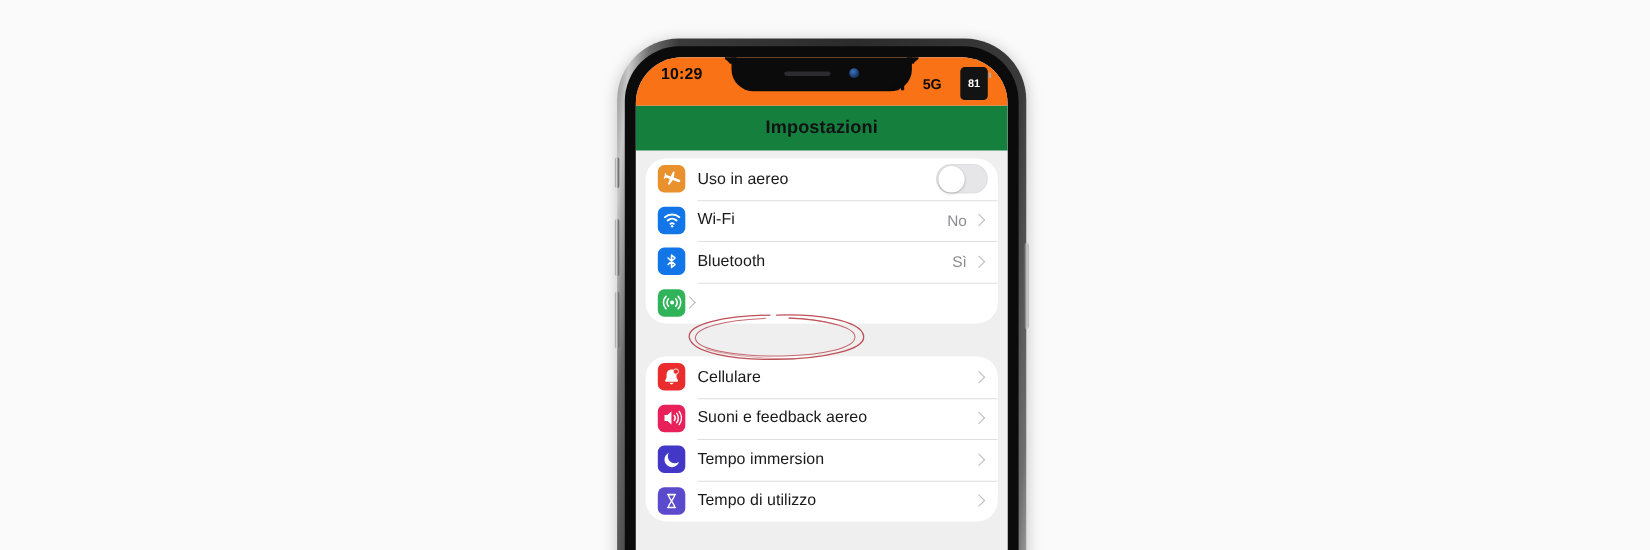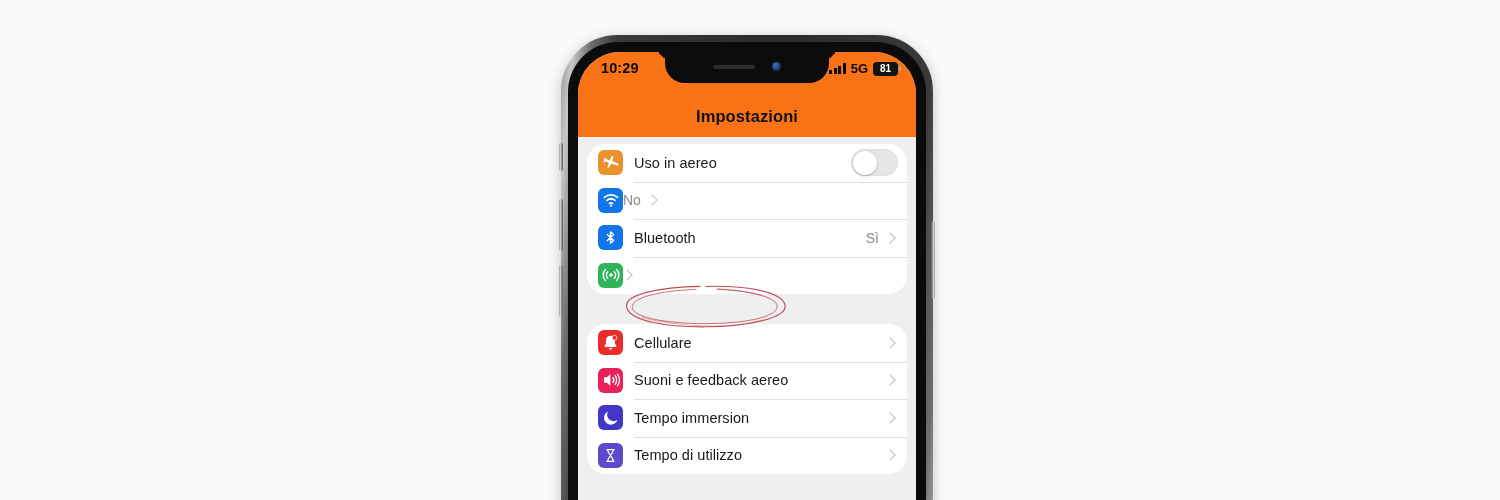--- a/index.html
+++ b/index.html
@@ -131,21 +131,21 @@
     color: #0a0a0a;
     letter-spacing: 0.1px;
   }
 
   #status-right {
     position: absolute;
     right: 18px;
     top: 9px;
     display: flex;
     align-items: center;
-    gap: 5px;
+    gap: 17px;
   }
 
   #signal-bars {
     display: flex;
     align-items: flex-end;
     gap: 1.5px;
     height: 11px;
   }
   #signal-bars i {
     display: block;
@@ -160,21 +160,21 @@
 
   #network-label {
     font-size: 13px;
     font-weight: bold;
     color: #0a0a0a;
     letter-spacing: -0.1px;
   }
 
   #battery-indicator {
     min-width: 25px;
-    height: 14px;
+    height: 30px;
     border-radius: 4px;
     background: #131313;
     color: #ffffff;
     font-size: 10px;
     font-weight: bold;
     display: flex;
     align-items: center;
     justify-content: center;
     padding: 0 3px;
     position: relative;
@@ -186,21 +186,21 @@
     top: 4.5px;
     width: 2px;
     height: 5px;
     border-radius: 0 1.5px 1.5px 0;
     background: #a9a9ad;
   }
 
   
   #nav-bar {
     height: 41px;
-    background: #f97316;
+    background: #15803d;
     display: flex;
     align-items: center;
     justify-content: center;
   }
   #page-title {
     font-size: 16.5px;
     font-weight: bold;
     color: #121214;
     letter-spacing: 0.1px;
   }
@@ -364,20 +364,21 @@
           </div>
           <div class="settings-row">
             <div class="row-icon" style="background: rgb(19, 118, 232);">
               <svg width="18" height="18" viewBox="0 0 24 24">
                 <path d="M3.2 8.6 C8.3 4.2 15.7 4.2 20.8 8.6" stroke="#fff" fill="none" stroke-linecap="round" stroke-linejoin="round" stroke-width="2.3"></path>
                 <path d="M6.6 12.6 C9.8 9.9 14.2 9.9 17.4 12.6" stroke="#fff" fill="none" stroke-linecap="round" stroke-linejoin="round" stroke-width="2.3"></path>
                 <path d="M10 16.6 C11.2 15.6 12.8 15.6 14 16.6" stroke="#fff" fill="none" stroke-linecap="round" stroke-linejoin="round" stroke-width="2.3"></path>
                 <circle cx="12" cy="19.6" r="1.5" fill="#fff"></circle>
               </svg>
             </div>
+            <div class="row-label">Wi-Fi</div>
             <div class="row-value">No</div>
             <div class="chevron"></div>
           </div>
           <div class="settings-row">
             <div class="row-icon" style="background: rgb(19, 118, 232);">
               <svg width="15" height="15" viewBox="0 0 24 24">
                 <path d="M7 7.2 17 16.8 12 21 12 3 17 7.2 7 16.8" stroke="#fff" fill="none" stroke-linecap="round" stroke-linejoin="round" stroke-width="2.3"></path>
               </svg>
             </div>
             <div class="row-label">Bluetooth</div>

